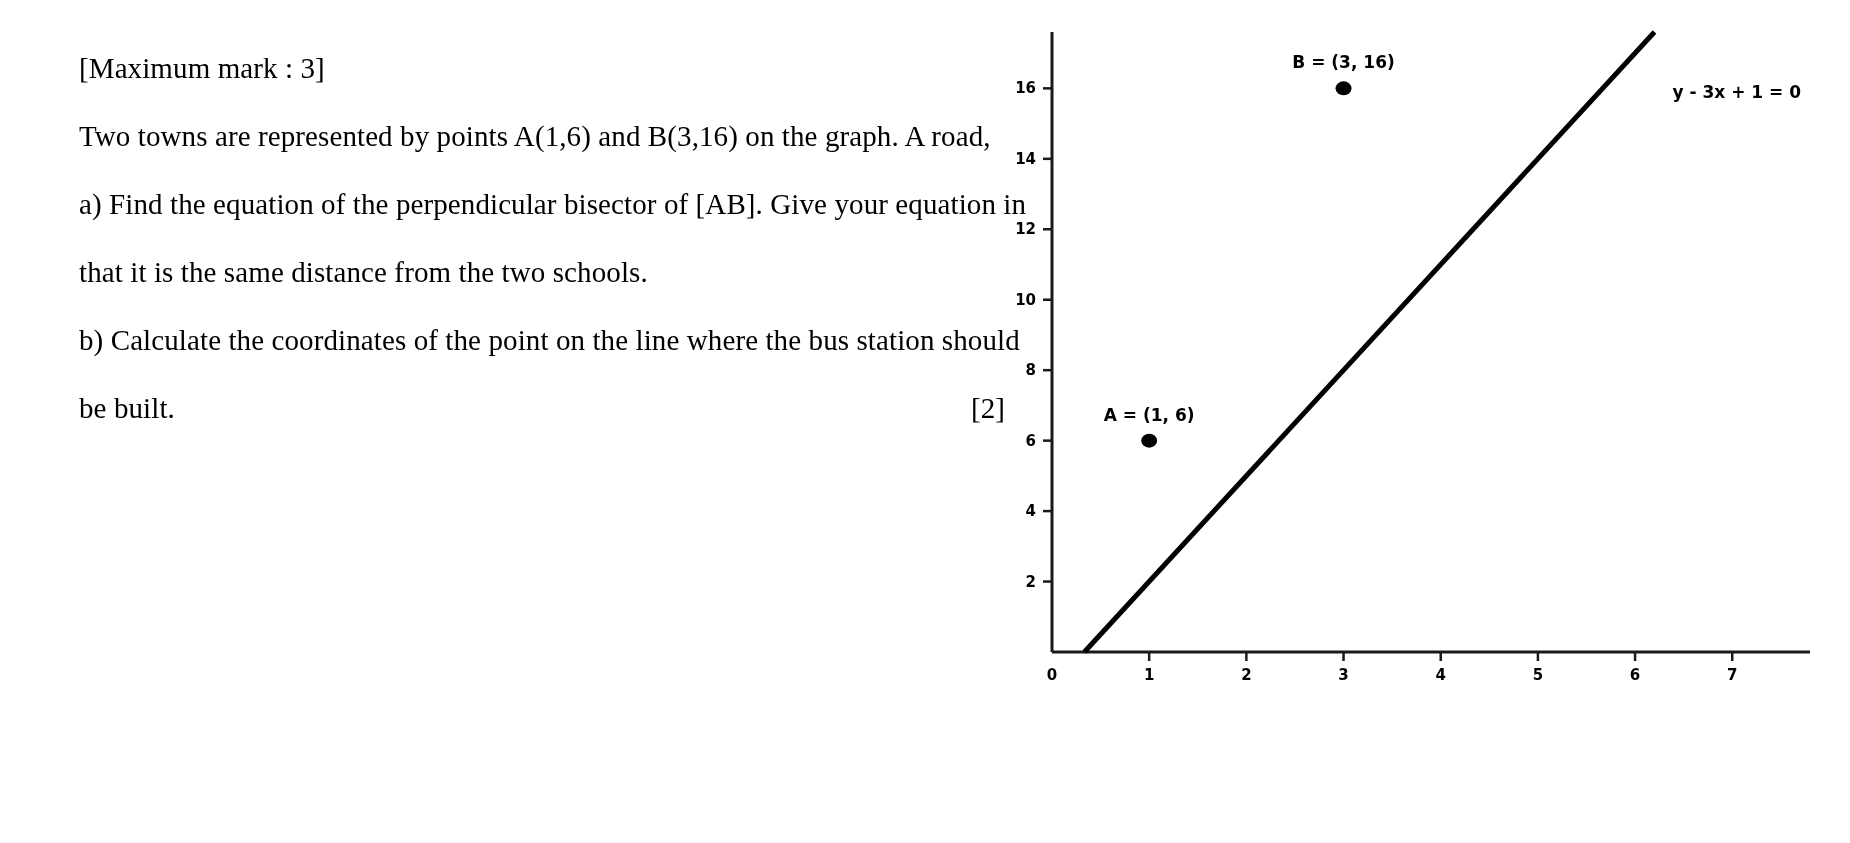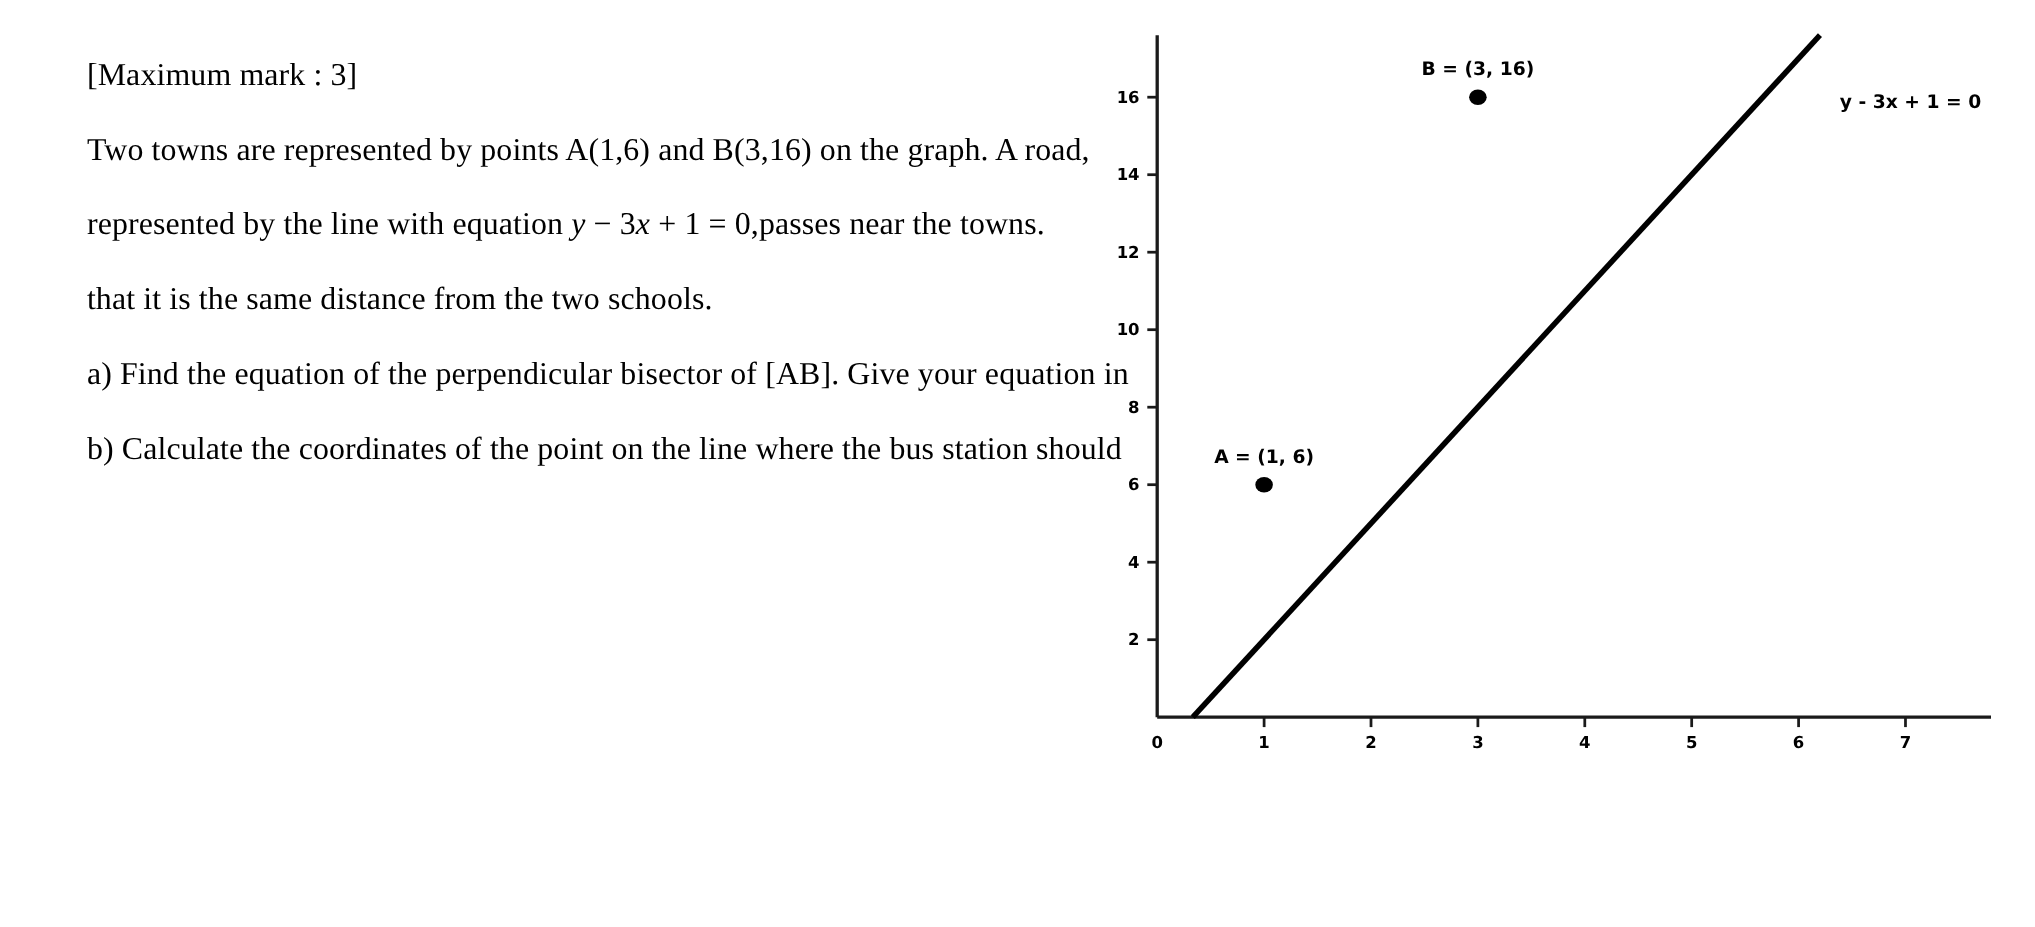--- a/index.html
+++ b/index.html
@@ -109,24 +109,24 @@
 <body>
 
 <div id="page">
 
   <div id="question-panel">
     <div class="qline">
       <span>[Maximum mark : 3]</span>
     </div>
     <div id="question-lines">
         <div class="qline"><span class="mn">Two towns are represented by points A(1,6) and B(3,16) on the graph. A road,</span></div>
-        <div class="qline"><span class="mn">represented by the line with equation </span><span class="mi">y</span><span class="mn"> − 3</span><span class="mi">x</span><span class="mn"> + 1 = 0,</span><span class="mn">passes near the towns.</span></div>
+        <div class="qline"><span class="mn">a) Find the equation of the perpendicular bisector of [AB]. Give your equation in</span></div>
         <div class="qline"><span class="mn">that it is the same distance from the two schools.</span></div>
-        <div class="qline"><span class="mn">a) Find the equation of the perpendicular bisector of [AB]. Give your equation in</span></div>
         <div class="qline"><span class="mn">b) Calculate the coordinates of the point on the line where the bus station should</span></div>
+        <div class="qline"><span class="mn">be built.</span><span class="mark">[2]</span></div>
       </div>
   </div>
 
   <div id="graph-panel">
     <svg id="graph-svg" width="840" height="843" viewBox="0 0 840 843">
       <g id="axes-group">
         <line id="y-axis" class="axis-line" x1="42" y1="32" x2="42" y2="652"></line>
         <line id="x-axis" class="axis-line" x1="42" y1="652" x2="800" y2="652"></line>
       </g>
       <g id="y-ticks-group">

